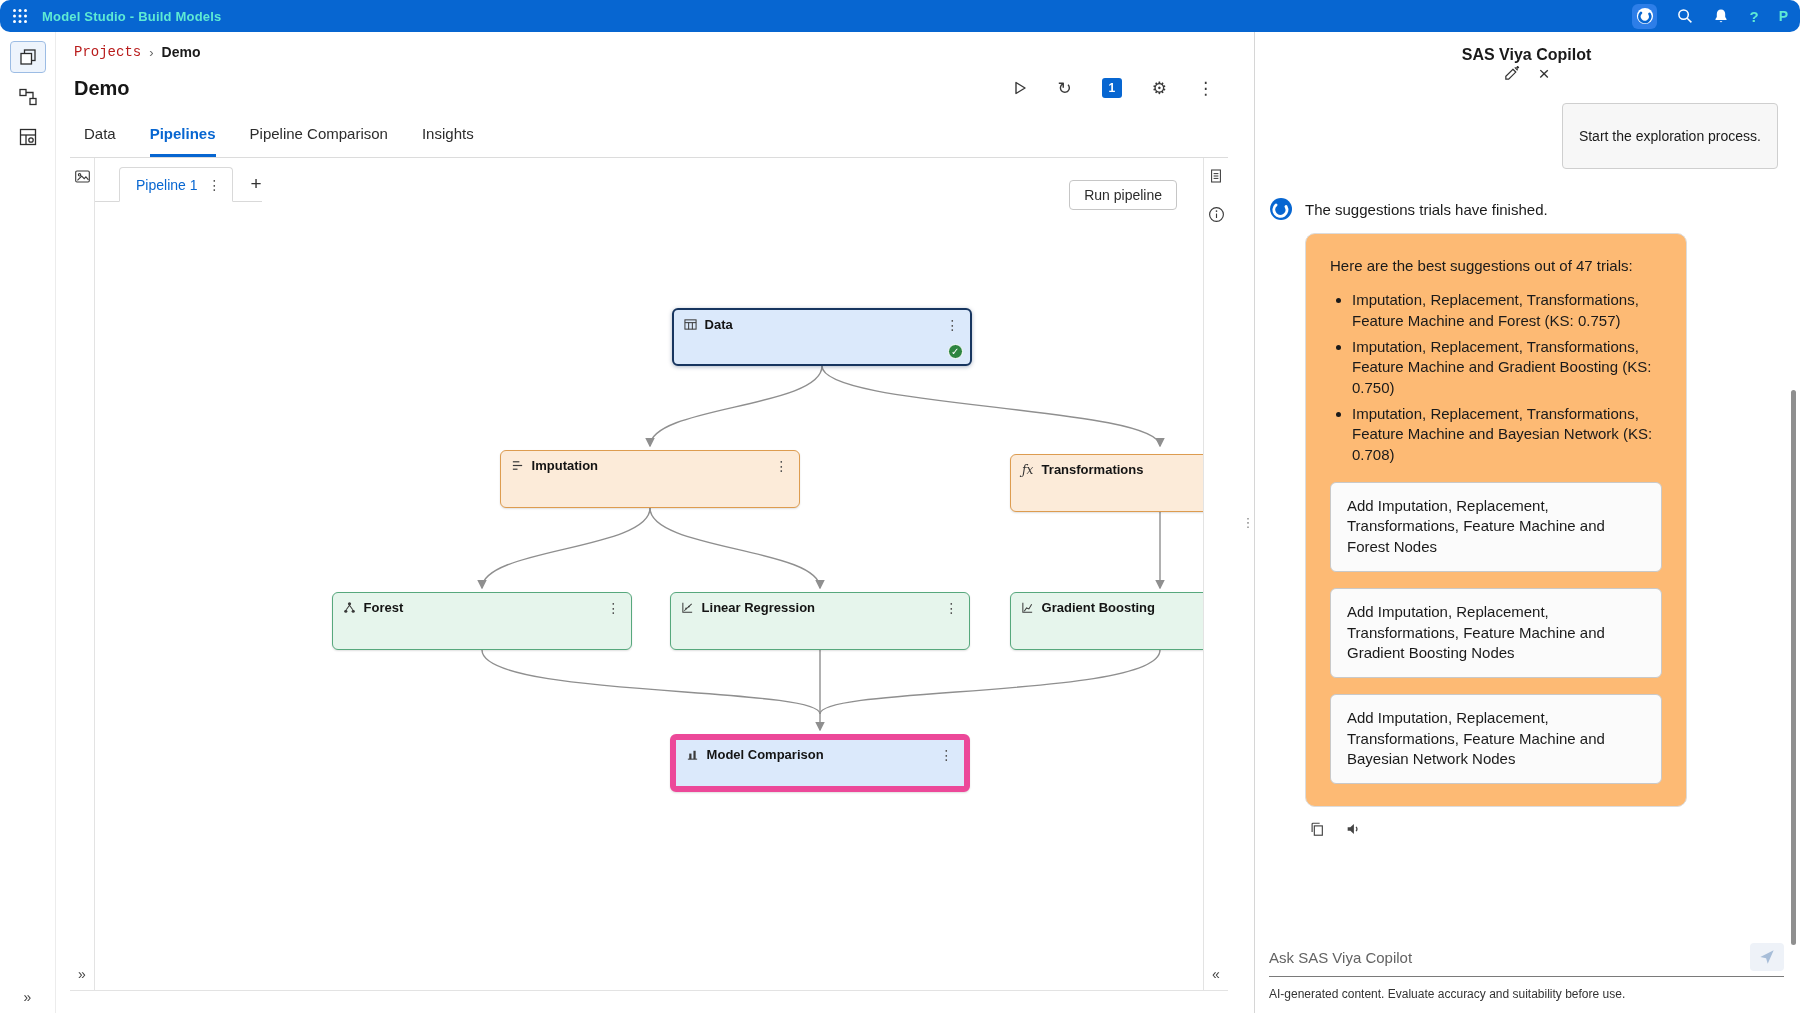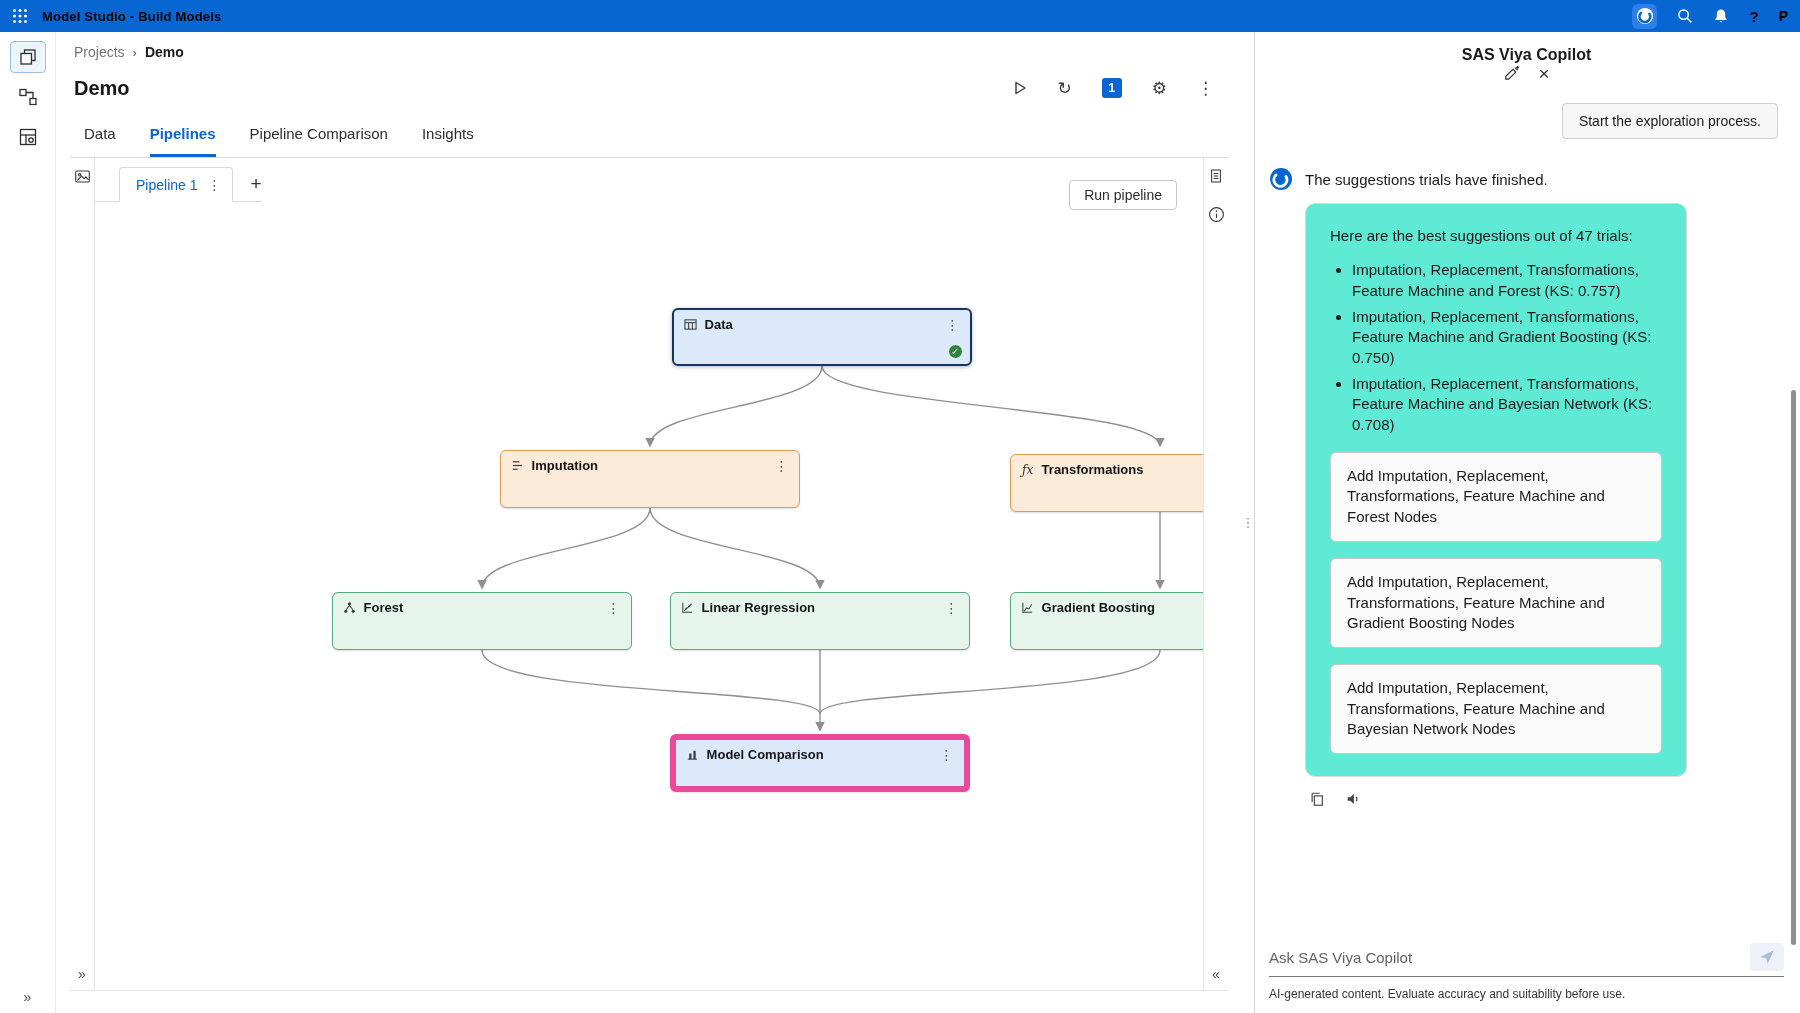--- a/index.html
+++ b/index.html
@@ -1,21 +1,21 @@
 <!DOCTYPE html>
 <html><head>
 <meta charset="utf-8">
 <style>
   * { box-sizing: border-box; margin: 0; padding: 0; }
   html,body { width:1800px; height:1013px; overflow:hidden;
     font-family:"Liberation Sans","DejaVu Sans",sans-serif; background:#fff; color:#1a1a1a; }
 
   
-  .topbar { height:32px; background:#0766d1; color:#000000; display:flex;
-    align-items:center; justify-content:space-between; padding:0 12px; }
+  .topbar { height:32px; background:#0766d1; color:#5eead4; display:flex;
+    align-items:center; justify-content:space-between; padding:0 12px;border-radius:10px; }
   .tb-left { display:flex; align-items:center; gap:14px; }
   .tb-title { font-size:13px; font-weight:bold; letter-spacing:.2px; }
   .tb-right { display:flex; align-items:center; gap:20px; }
   .tb-icon { display:flex; align-items:center; justify-content:center; cursor:pointer; }
   .sas-tile { background:#2d7ee8; border-radius:6px; width:25px; height:25px;
     display:flex; align-items:center; justify-content:center; }
   .tb-help { font-size:15px; font-weight:bold; }
   .tb-avatar { font-size:14px; font-weight:bold; }
 
   
@@ -26,21 +26,21 @@
     align-items:center; padding:10px 0 8px; gap:10px; }
   .rail-icon { width:34px; height:30px; display:flex; align-items:center; justify-content:center;
     border-radius:3px; cursor:pointer; }
   .rail-icon.selected { background:#eef4fc; outline:1px solid #9cbce4; }
   .rail-spacer { flex:1; }
   .rail-expand { font-size:14px; color:#444; cursor:pointer; }
 
   
   .main { flex:1; display:flex; flex-direction:column; padding:0 14px 22px 14px; min-width:0; }
   .breadcrumb-row { padding:12px 4px 4px; font-size:14px; display:flex; align-items:center; gap:8px; }
-  .crumb-root { color:#737373; cursor:pointer; }
+  .crumb-root { color:#b91c1c; cursor:pointer;font-family:Liberation Mono, monospace; }
   .crumb-sep { color:#666; font-size:13px; }
   .crumb-current { font-weight:bold; }
   .title-row { display:flex; align-items:center; justify-content:space-between; padding:4px 4px 2px; height:46px; }
   .page-title { font-size:20px; font-weight:bold; color:#161616; }
   .proj-toolbar { display:flex; align-items:center; gap:30px; padding-right:10px; }
   .pt-icon { color:#3a3a3a; font-size:17px; line-height:1; cursor:pointer; display:flex; align-items:center; }
   .badge-1 { width:20px; height:20px; background:#0766d1; color:#fff; border-radius:3px;
     font-size:12px; font-weight:bold; display:flex; align-items:center; justify-content:center; cursor:pointer; }
 
   .tabs-row { display:flex; gap:34px; padding:0 4px 0 14px; height:48px; border-bottom:1px solid #dcdcdc; }
@@ -94,28 +94,28 @@
 
   
   .copilot { width:546px; border-left:1px solid #d6d6d6; display:flex; flex-direction:column; position:relative; }
   .cp-header { display:flex; align-items:center; justify-content:space-between; padding:14px 16px 10px 14px;flex-direction:column; }
   .cp-title { font-size:16px; font-weight:bold; }
   .cp-header-icons { display:flex; align-items:center; gap:18px; }
   .cp-hicon { cursor:pointer; display:flex; align-items:center; color:#333; }
   .cp-close { font-size:19px; line-height:1; color:#333; }
 
   .cp-chat { flex:1; overflow:hidden; padding:4px 20px 0 14px; display:flex; flex-direction:column; }
-  .user-chip { margin:6px 2px 28px auto; max-width:320px; padding:9px 16px; border:1px solid #cfcfcf;
+  .user-chip { margin:6px 2px 28px auto; max-width:320px; padding:24px 16px; border:1px solid #cfcfcf;
     border-radius:4px; background:#f7f7f7; font-size:14px; color:#1a1a1a; }
   .asst-row { display:flex; align-items:center; gap:12px; margin-bottom:12px; }
   .asst-avatar { width:24px; height:24px; flex:0 0 auto; }
   .asst-text { font-size:15px; }
 
   .cp-card { margin-left:36px; width:382px; border:1px solid #dcdcdc; border-radius:10px;
-    padding:22px 24px; background:#5eead4; }
+    padding:22px 24px; background:#fdba74; }
   .card-heading { font-size:15px; line-height:1.35; margin-bottom:14px; }
   .card-bullets { padding-left:22px; }
   .card-bullets li { font-size:15px; line-height:1.38; margin-bottom:5px; }
   .card-action { display:block; width:100%; text-align:left; margin-top:16px; padding:13px 16px;
     border:1px solid #c9c9c9; border-radius:6px; background:#fbfbfb; font-size:15px; line-height:1.38;
     color:#1a1a1a; cursor:pointer; font-family:inherit; }
   .msg-actions { display:flex; gap:20px; margin:14px 0 0 40px; }
   .msg-actions .cp-hicon { color:#444; }
 
   .cp-input-row { margin:0 16px 0 14px; display:flex; align-items:center; gap:8px;

